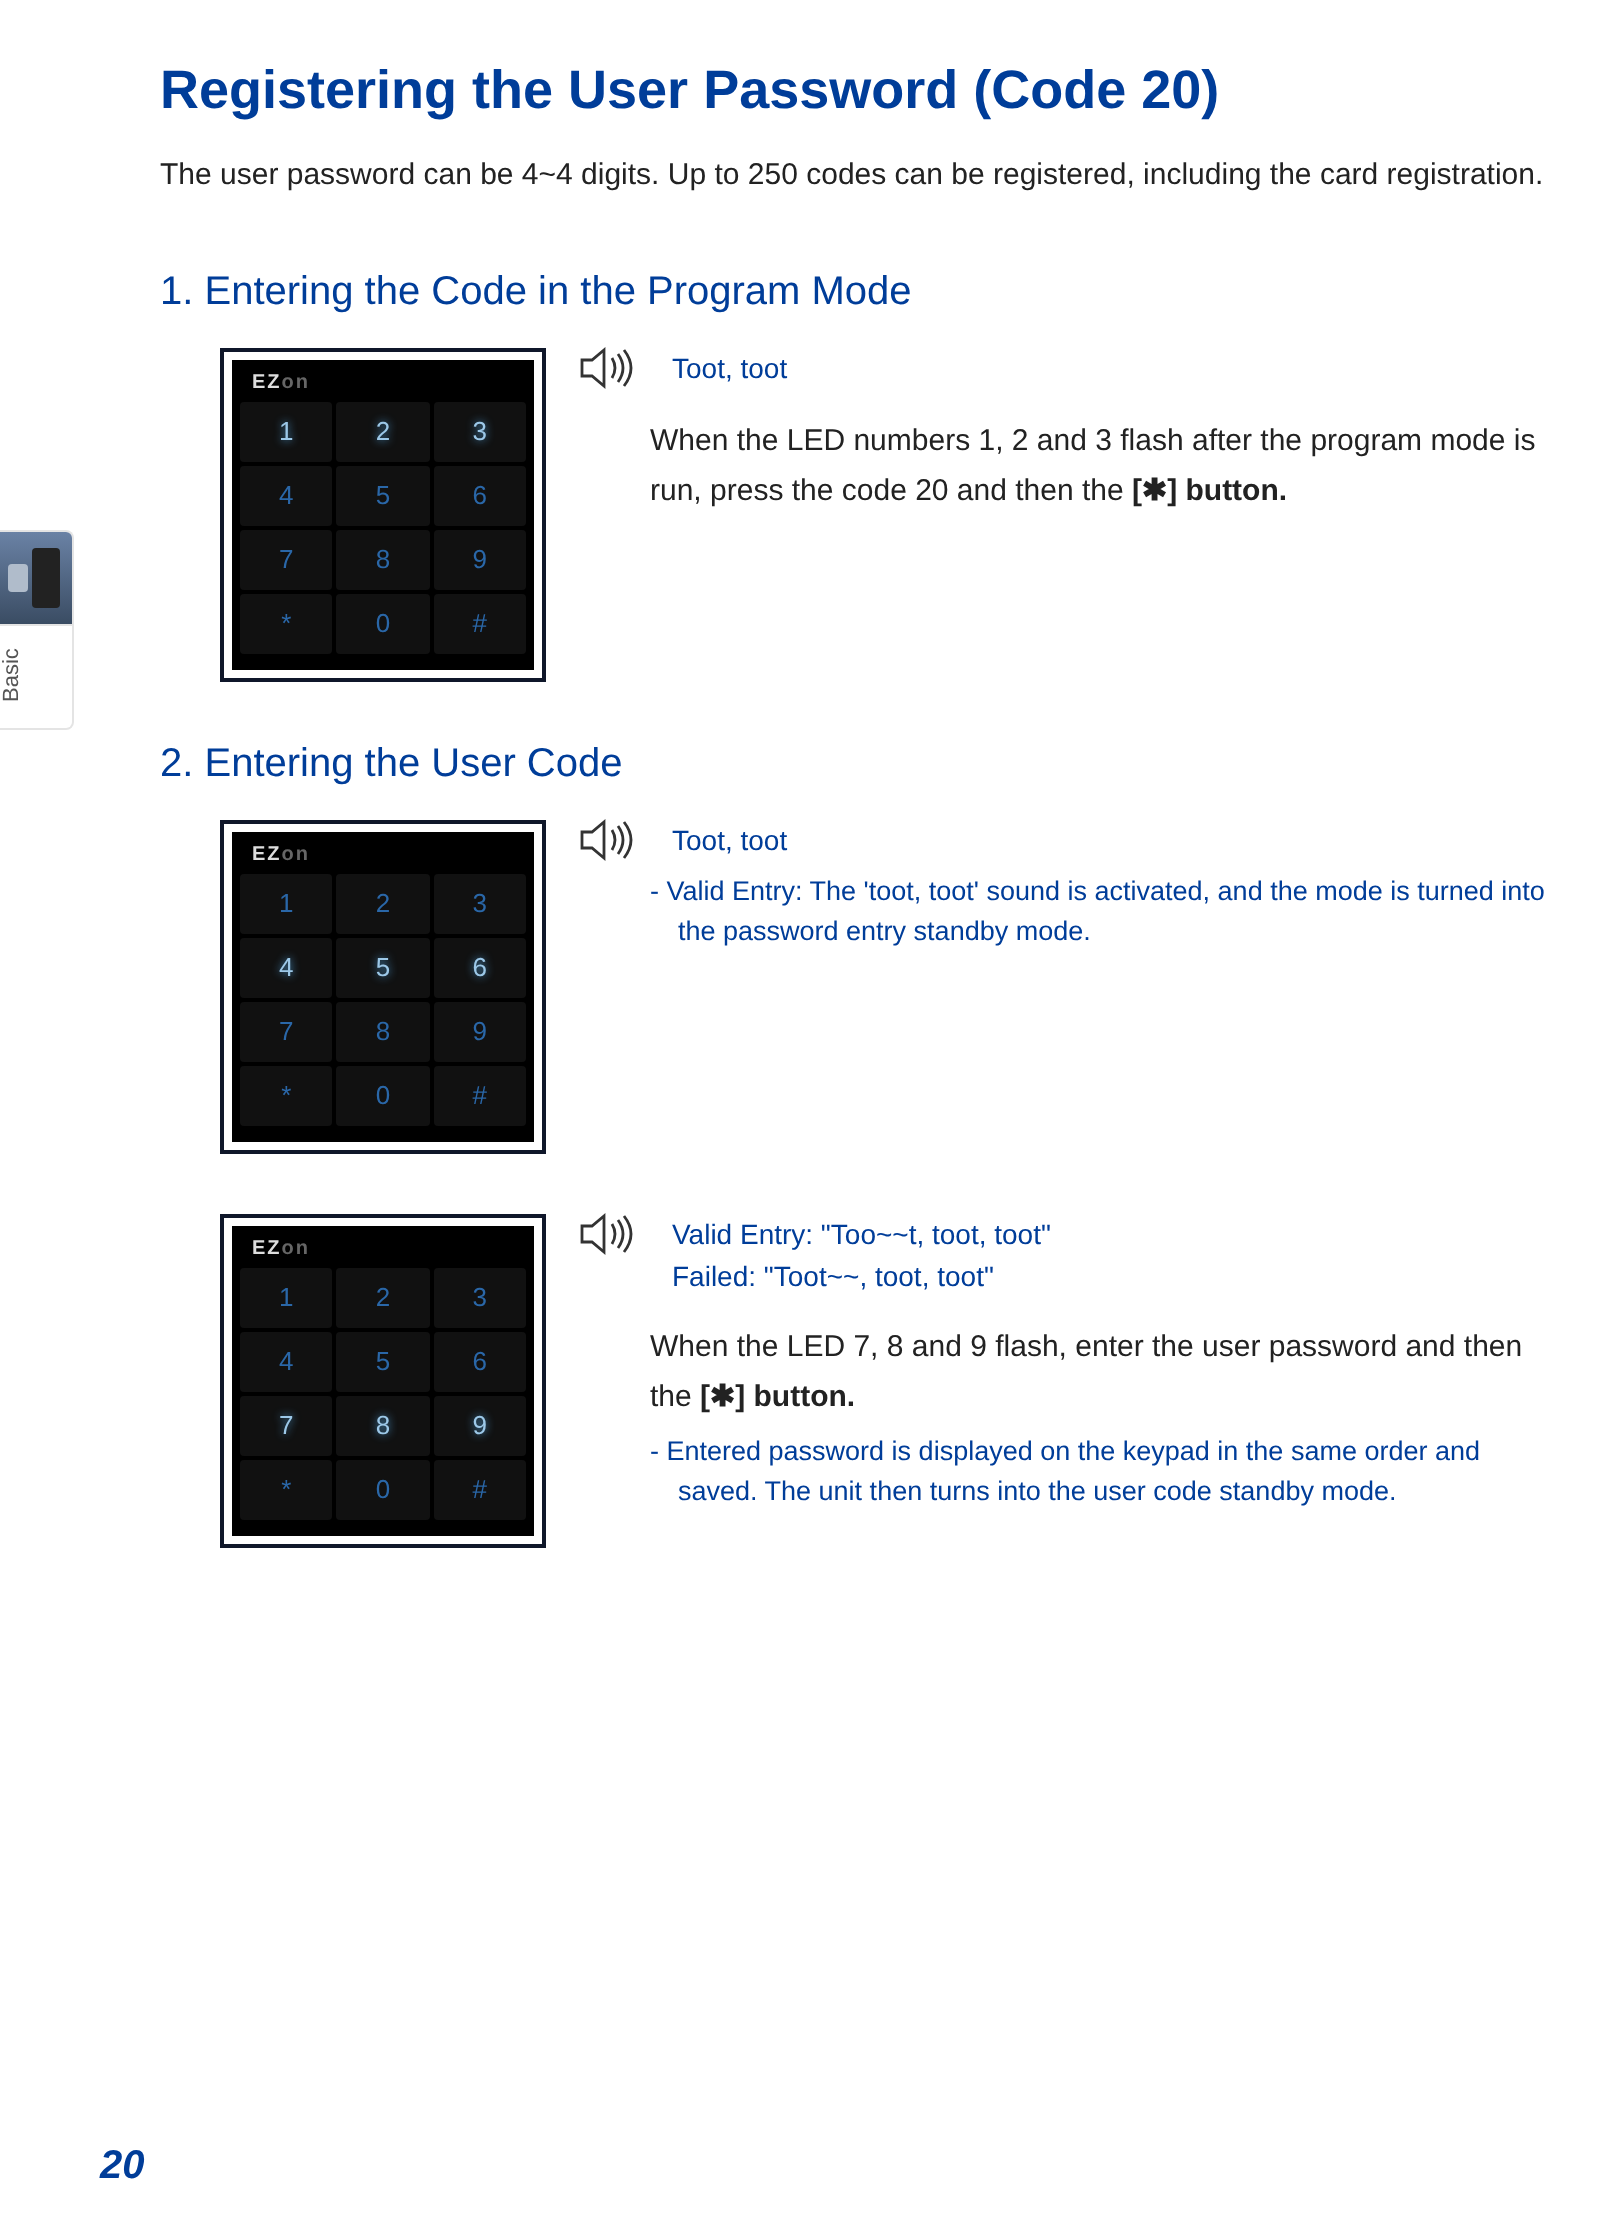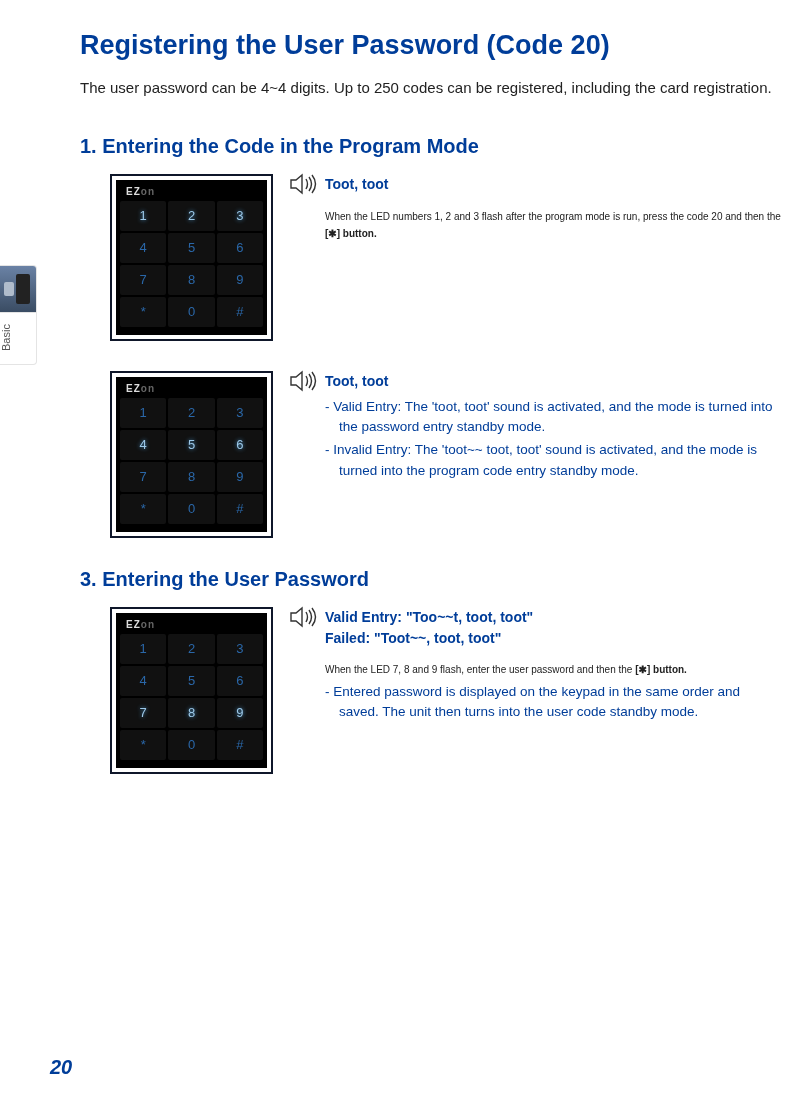--- a/index.html
+++ b/index.html
@@ -72,21 +72,21 @@
     display: flex;
     align-items: center;
     justify-content: center;
   }
   .step-block {
     margin: 0 0 30px 50px;
   }
   .step-title {
     color: #003d99;
     font-size: 20px;
-    font-weight: 700;
+    font-weight: 400;
     margin: 0 0 16px 0;
   }
   .step-body {
     display: flex;
     align-items: flex-start;
     gap: 16px;
     padding-left: 30px;
   }
   .keypad-wrap {
     width: 163px;
@@ -127,53 +127,52 @@
     border-radius: 2px;
   }
   .key.flash { color: #9cc8e8; text-shadow: 0 0 4px #4fa0da; }
   .step-right {
     flex: 1;
     padding-right: 8px;
   }
   .sound-row {
     display: flex;
     align-items: flex-start;
-    gap: 8px;
+    gap: 19px;
     margin-bottom: 2px;
-    font-weight: bold;
   }
   .sound-text {
     color: #003d99;
     font-size: 14px;
     line-height: 1.5;
   }
   .step-desc {
     margin-top: 12px;
     padding-left: 36px;
-    font-size: 10px;
+    font-size: 15px;
     line-height: 1.7;
   }
   .step-desc .bold { font-weight: 700; }
   .notes {
     margin-top: 4px;
     padding-left: 36px;
     color: #003d99;
     font-size: 13.5px;
     line-height: 1.55;
   }
   .notes .dash {
     display: block;
     padding-left: 14px;
     text-indent: -14px;
     margin-bottom: 2px;
   }
   .page-num {
     position: absolute;
     left: 50px;
-    bottom: 28px;
+    bottom: 12px;
     color: #003d99;
     font-weight: 700;
     font-style: italic;
     font-size: 20px;
   }
   svg.speaker { flex: 0 0 auto; margin-top: -2px; }
 </style>
 </head>
 <body>
 
@@ -222,20 +221,21 @@
           <div class="sound-text">
                 <div>Toot, toot</div>
               </div>
         </div>
         <div class="step-desc">When the LED numbers 1, 2 and 3 flash after the program mode is run, press the code 20 and then the <span class="bold">[✱] button.</span></div>
 
       </div>
     </div>
   </div>
       <div class="step-block">
+    <h2 class="step-title">2. Entering the User Code</h2>
     <div class="step-body">
       <div class="keypad-wrap">
     <div class="keypad">
       <div class="keypad-brand">EZ<span class="dim">on</span></div>
       <div class="keypad-grid">
                 <div class="key">1</div>
                 <div class="key">2</div>
                 <div class="key">3</div>
                 <div class="key flash">4</div>
                 <div class="key flash">5</div>
@@ -256,27 +256,25 @@
     <path d="M17 7 q3 5 0 10" fill="none" stroke="#333" stroke-width="1.4"></path>
     <path d="M20 5 q5 7 0 14" fill="none" stroke="#333" stroke-width="1.4"></path>
     <path d="M23 3 q7 9 0 18" fill="none" stroke="#333" stroke-width="1.4"></path>
   </svg>
           <div class="sound-text">
                 <div>Toot, toot</div>
               </div>
         </div>
         <div class="notes">
               <span class="dash">- Valid Entry: The 'toot, toot' sound is activated, and the mode is turned into the password entry standby mode.</span>
-              <span class="dash">- Invalid Entry: The 'toot~~ toot, toot' sound is activated, and the mode is turned into the program code entry standby mode.</span>
             </div>
       </div>
     </div>
   </div>
       <div class="step-block">
-    <h2 class="step-title">3. Entering the User Password</h2>
     <div class="step-body">
       <div class="keypad-wrap">
     <div class="keypad">
       <div class="keypad-brand">EZ<span class="dim">on</span></div>
       <div class="keypad-grid">
                 <div class="key">1</div>
                 <div class="key">2</div>
                 <div class="key">3</div>
                 <div class="key">4</div>
                 <div class="key">5</div>

